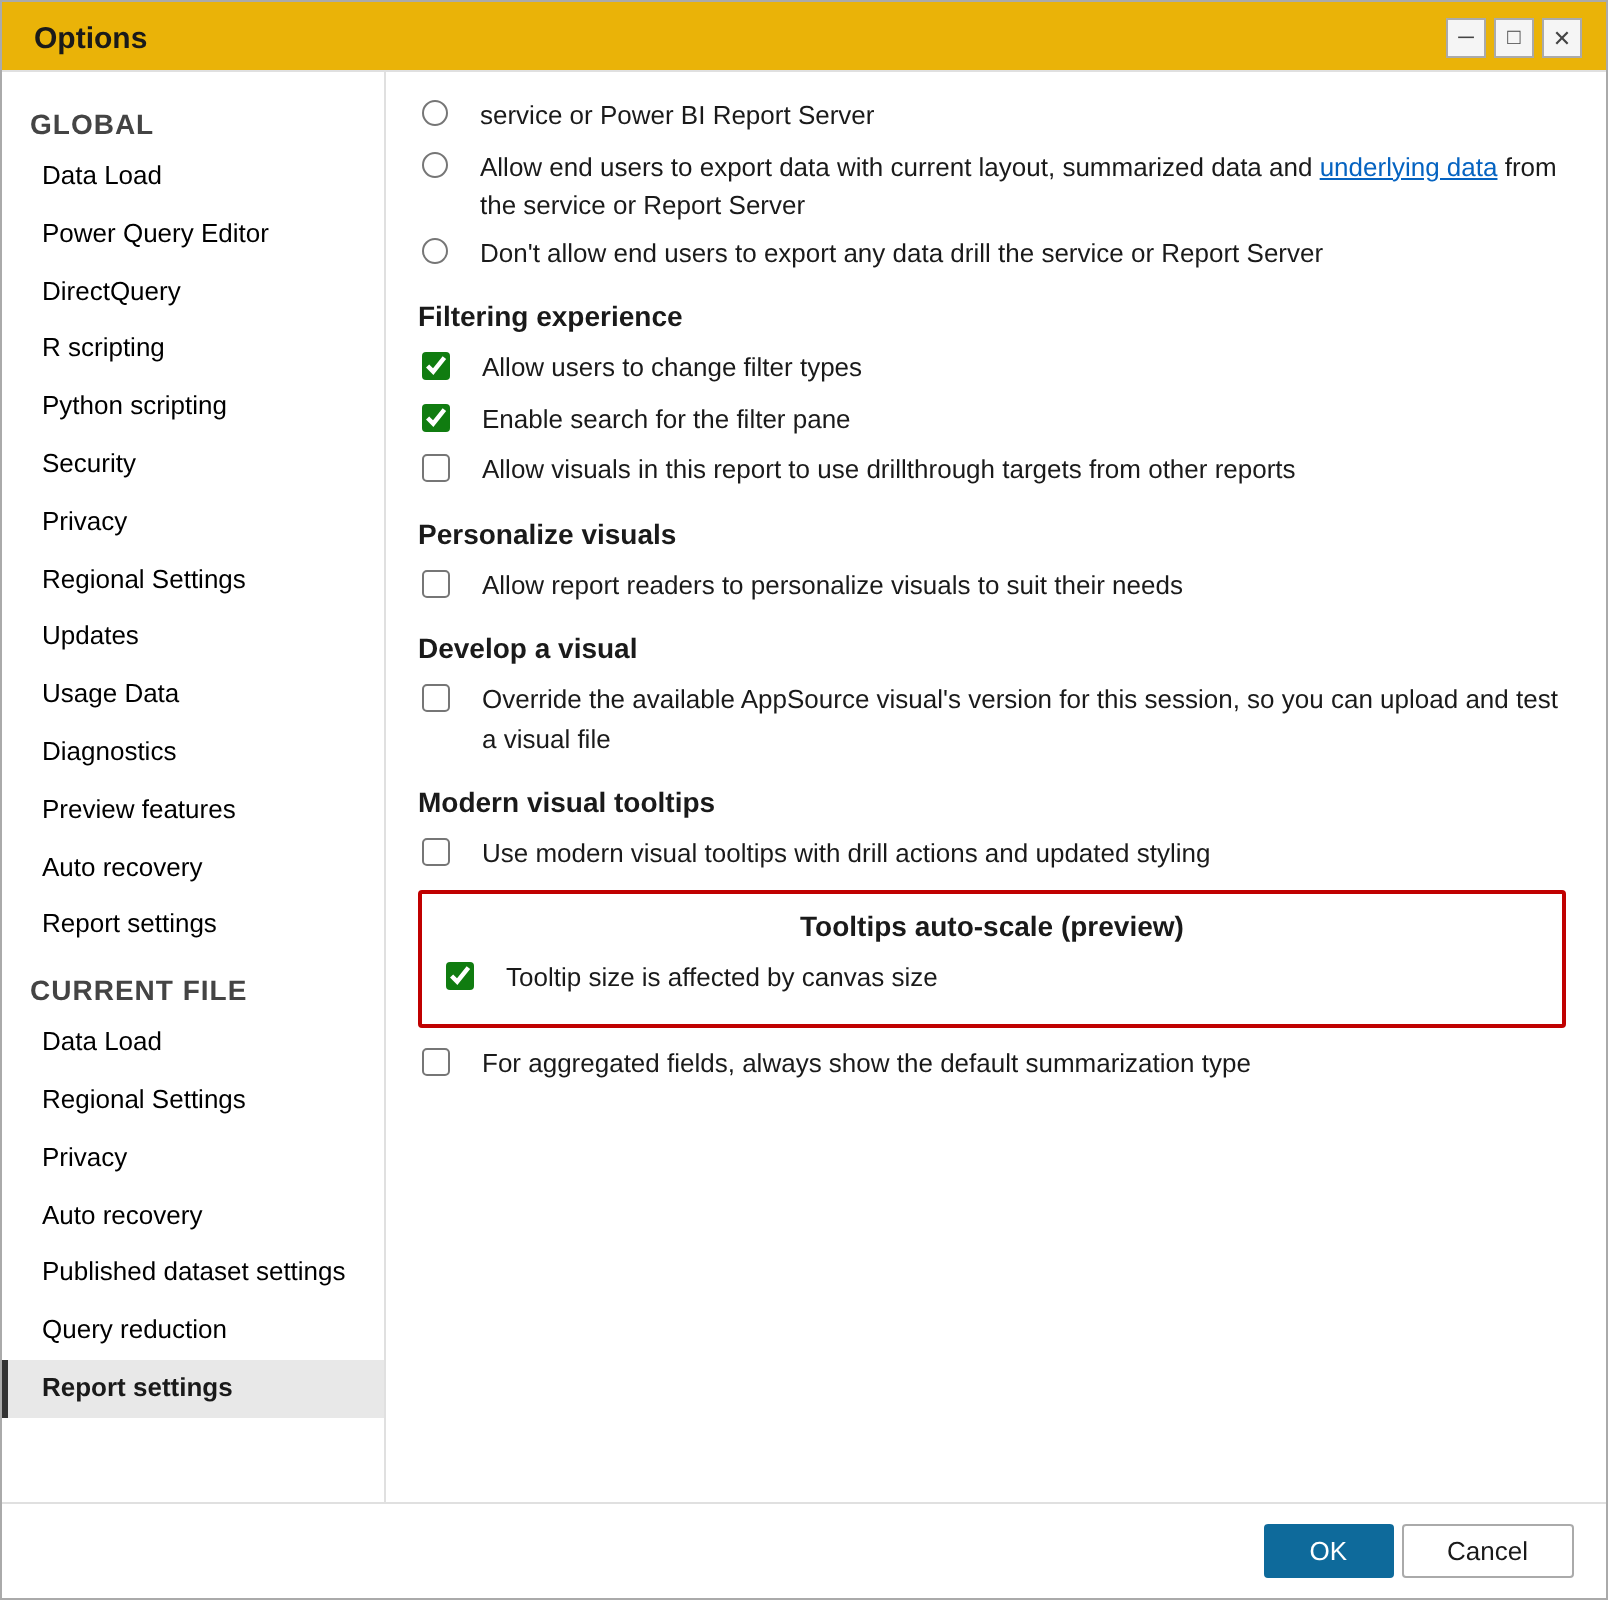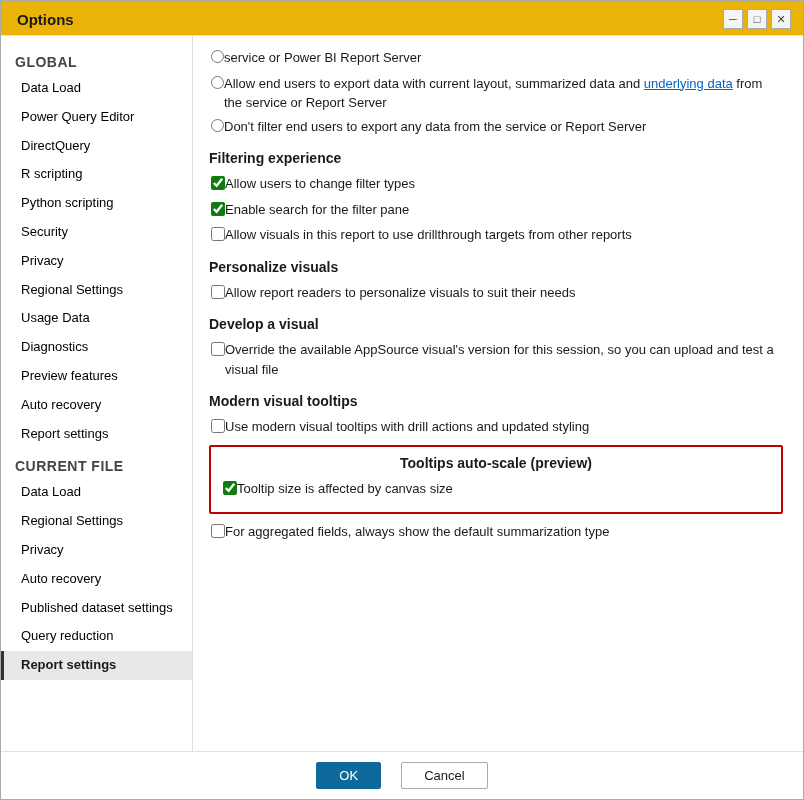--- a/index.html
+++ b/index.html
@@ -109,21 +109,21 @@
       font-size: 14px;
       font-weight: 700;
       color: #1a1a1a;
       margin-bottom: 8px;
       margin-top: 14px;
     }
     .section-title:first-child { margin-top: 0; text-align: center; }
     .option-row {
       display: flex;
       align-items: flex-start;
-      gap: 0;
+      gap: 16px;
       margin-bottom: 6px;
       padding-left: 2px;
     }
     .option-row input[type="checkbox"] {
       margin-top: 2px;
       accent-color: #107c10;
       width: 14px;
       height: 14px;
       flex-shrink: 0;
     }
@@ -145,25 +145,25 @@
     .highlight-box {
       border: 2px solid #c00000;
       border-radius: 2px;
       padding: 8px 10px;
       margin: 8px 0;
       background: #fff;
     }
     
     .bottom-bar {
       display: flex;
-      justify-content: center;
+      justify-content: flex-end;
       align-items: center;
       padding: 10px 16px;
       border-top: 1px solid #e0e0e0;
-      gap: 20px;
+      gap: 4px;
       background: #fff;
     }
     .btn {
       padding: 5px 22px;
       font-size: 13px;
       cursor: pointer;
       border-radius: 2px;
       border: 1px solid transparent;
       font-family: inherit;
     }
@@ -198,20 +198,21 @@
       <div class="sidebar-section-label">GLOBAL</div>
 
       <div class="sidebar-item"><span>Data Load</span></div>
       <div class="sidebar-item"><span>Power Query Editor</span></div>
       <div class="sidebar-item"><span>DirectQuery</span></div>
       <div class="sidebar-item"><span>R scripting</span></div>
       <div class="sidebar-item"><span>Python scripting</span></div>
       <div class="sidebar-item"><span>Security</span></div>
       <div class="sidebar-item"><span>Privacy</span></div>
       <div class="sidebar-item"><span>Regional Settings</span></div>
+      <div class="sidebar-item"><span>Updates</span></div>
       <div class="sidebar-item"><span>Usage Data</span></div>
       <div class="sidebar-item"><span>Diagnostics</span></div>
       <div class="sidebar-item"><span>Preview features</span></div>
       <div class="sidebar-item"><span>Auto recovery</span></div>
       <div class="sidebar-item"><span>Report settings</span></div>
 
       <div class="sidebar-section-label">CURRENT FILE</div>
 
       <div class="sidebar-item"><span>Data Load</span></div>
       <div class="sidebar-item"><span>Regional Settings</span></div>
@@ -232,21 +233,21 @@
           </span>
         </div>
         <div class="option-row" style="margin-bottom:4px;">
           <input type="radio" name="export-option" style="margin-top: 2px;">
           <span class="option-text">
             Allow end users to export data with current layout, summarized data and <span class="link" style="color:#0563c1;text-decoration:underline;">underlying data</span> from the service or Report Server
           </span>
         </div>
         <div class="option-row" style="margin-bottom:10px;">
           <input type="radio" name="export-option" style="margin-top: 2px;">
-          <span class="option-text">Don't filter end users to export any data from the service or Report Server</span>
+          <span class="option-text">Don't allow end users to export any data drill the service or Report Server</span>
         </div>
 
         <div class="section-title">Filtering experience</div>
         <div class="option-row">
           <input type="checkbox" checked="" style="">
           <span class="option-text">Allow users to change filter types</span>
         </div>
         <div class="option-row">
           <input type="checkbox" checked="" style="">
           <span class="option-text">Enable search for the filter pane</span>

